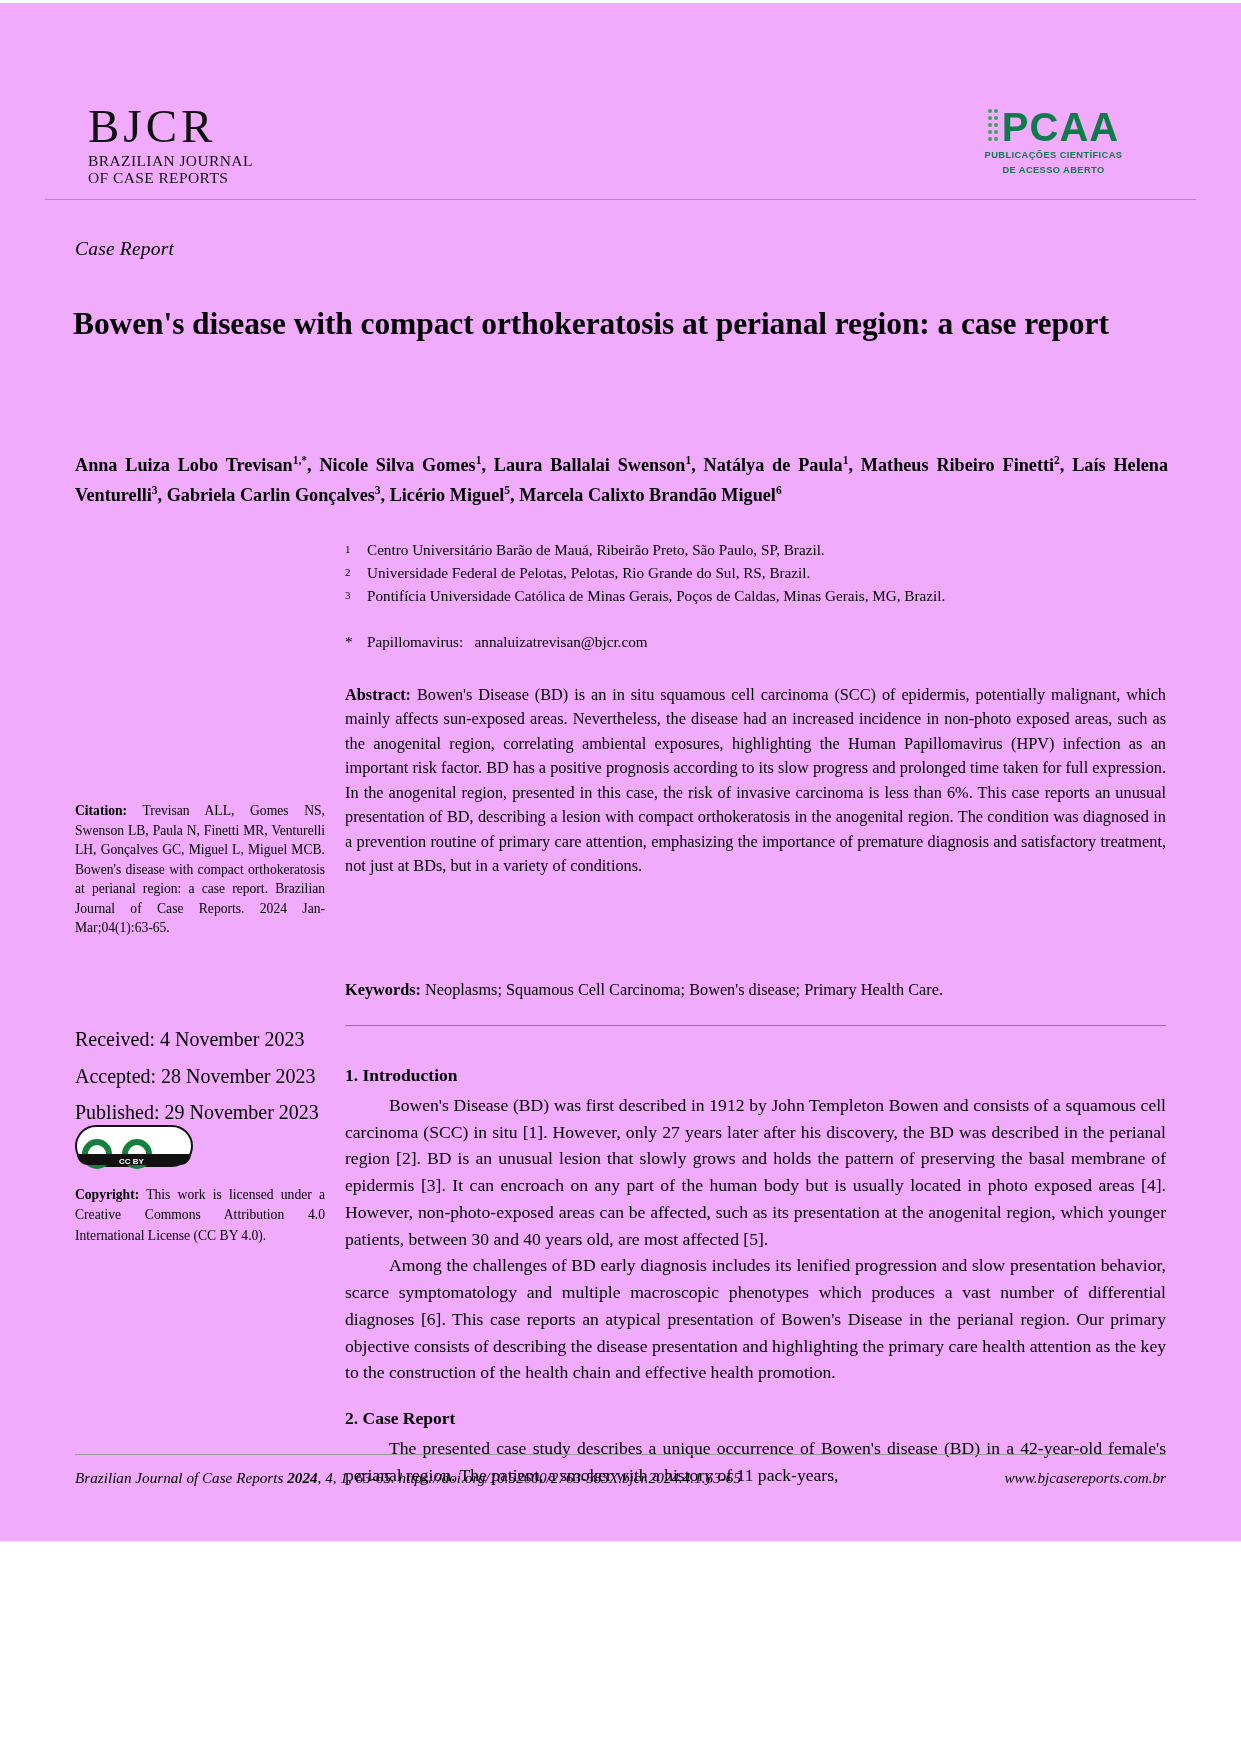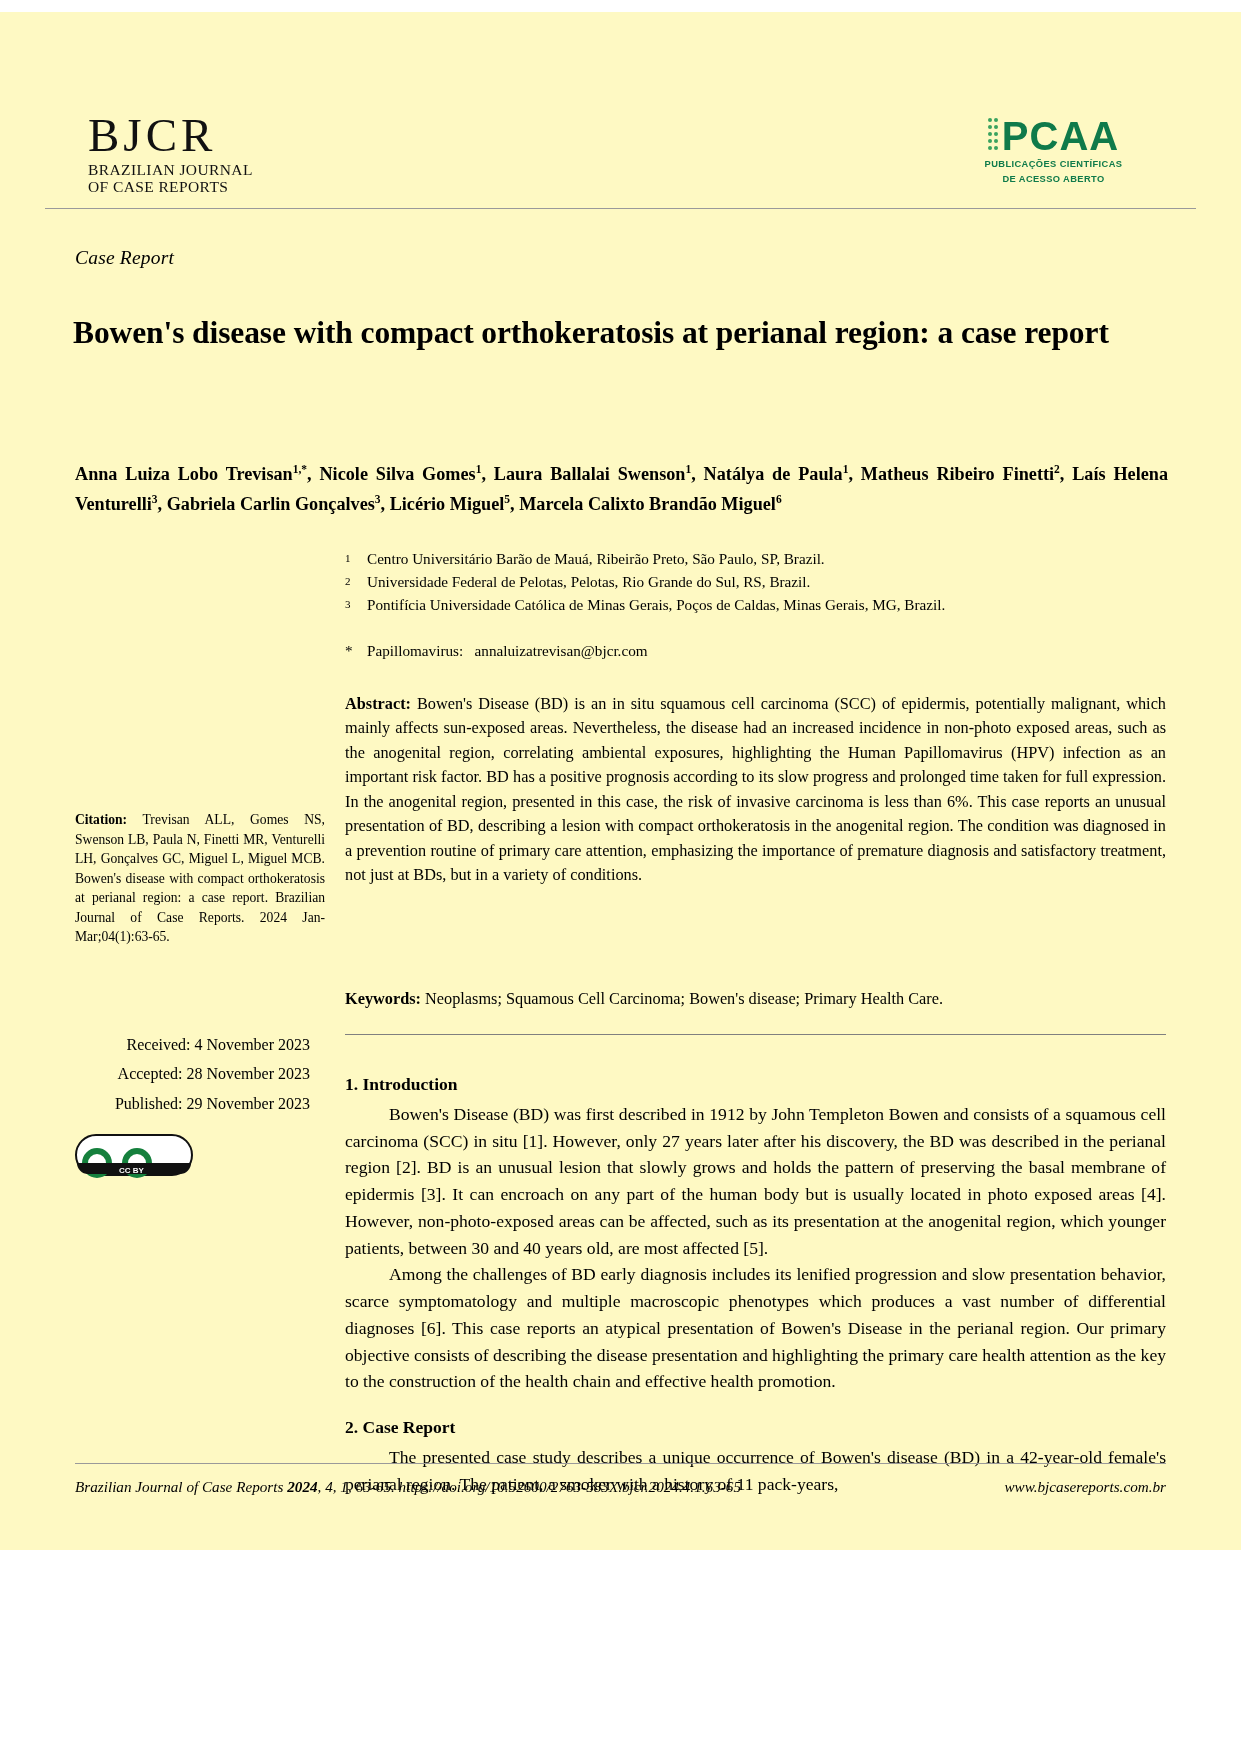--- a/index.html
+++ b/index.html
@@ -8,22 +8,22 @@
     background: #ffffff;
   }
   body {
     font-family: "Liberation Serif", serif;
     color: #000000;
   }
   .page {
     position: relative;
     width: 1241px;
     height: 1538px;
-    margin: 12px auto;
-    background: #fef9c3;
+    margin: 3px auto;
+    background: #f0abfc;
     box-sizing: border-box;
     padding: 0;
     overflow: hidden;
   }
 
   
   .masthead {
     position: absolute;
     top: 100px;
     left: 80px;
@@ -201,26 +201,25 @@
     left: 75px;
     width: 250px;
     top: 798px;
     font-size: 13.6px;
     line-height: 1.44;
     text-align: justify;
   }
   .citation b { font-weight: bold; }
   .dates {
     position: absolute;
-    left: 60px;
+    left: 75px;
     width: 250px;
     top: 1018px;
-    font-size: 16px;
+    font-size: 20px;
     line-height: 1.83;
-    text-align: right;
   }
   .cc-badge {
     position: absolute;
     left: 75px;
     top: 1122px;
     width: 118px;
     height: 42px;
     border: 2px solid #111;
     border-radius: 21px;
     background: #fff;
@@ -392,20 +391,24 @@
     <div>Received: 4 November 2023</div>
     <div>Accepted: 28 November 2023</div>
     <div>Published: 29 November 2023</div>
   </div>
   <div class="cc-badge">
     <div class="c1">cc</div>
     <div class="c2">●</div>
     <div class="bybar"></div>
     <div class="by">CC BY</div>
   </div>
+  <div class="copyright">
+    <b>Copyright:</b>
+    <span>This work is licensed under a Creative Commons Attribution 4.0 International License (CC BY 4.0).</span>
+  </div>
 
   <div class="body-col">
     <div class="h2">1. Introduction</div>
     <p class="para">Bowen's Disease (BD) was first described in 1912 by John Templeton Bowen and consists of a squamous cell carcinoma (SCC) in situ [1]. However, only 27 years later after his discovery, the BD was described in the perianal region [2]. BD is an unusual lesion that slowly grows and holds the pattern of preserving the basal membrane of epidermis [3]. It can encroach on any part of the human body but is usually located in photo exposed areas [4]. However, non-photo-exposed areas can be affected, such as its presentation at the anogenital region, which younger patients, between 30 and 40 years old, are most affected [5].</p>
     <p class="para">Among the challenges of BD early diagnosis includes its lenified progression and slow presentation behavior, scarce symptomatology and multiple macroscopic phenotypes which produces a vast number of differential diagnoses [6]. This case reports an atypical presentation of Bowen's Disease in the perianal region. Our primary objective consists of describing the disease presentation and highlighting the primary care health attention as the key to the construction of the health chain and effective health promotion.</p>
     <div class="sec-gap"></div>
     <div class="h2">2. Case Report</div>
     <p class="para">The presented case study describes a unique occurrence of Bowen's disease (BD) in a 42-year-old female's perianal region. The patient, a smoker with a history of 11 pack-years,</p>
   </div>
 

